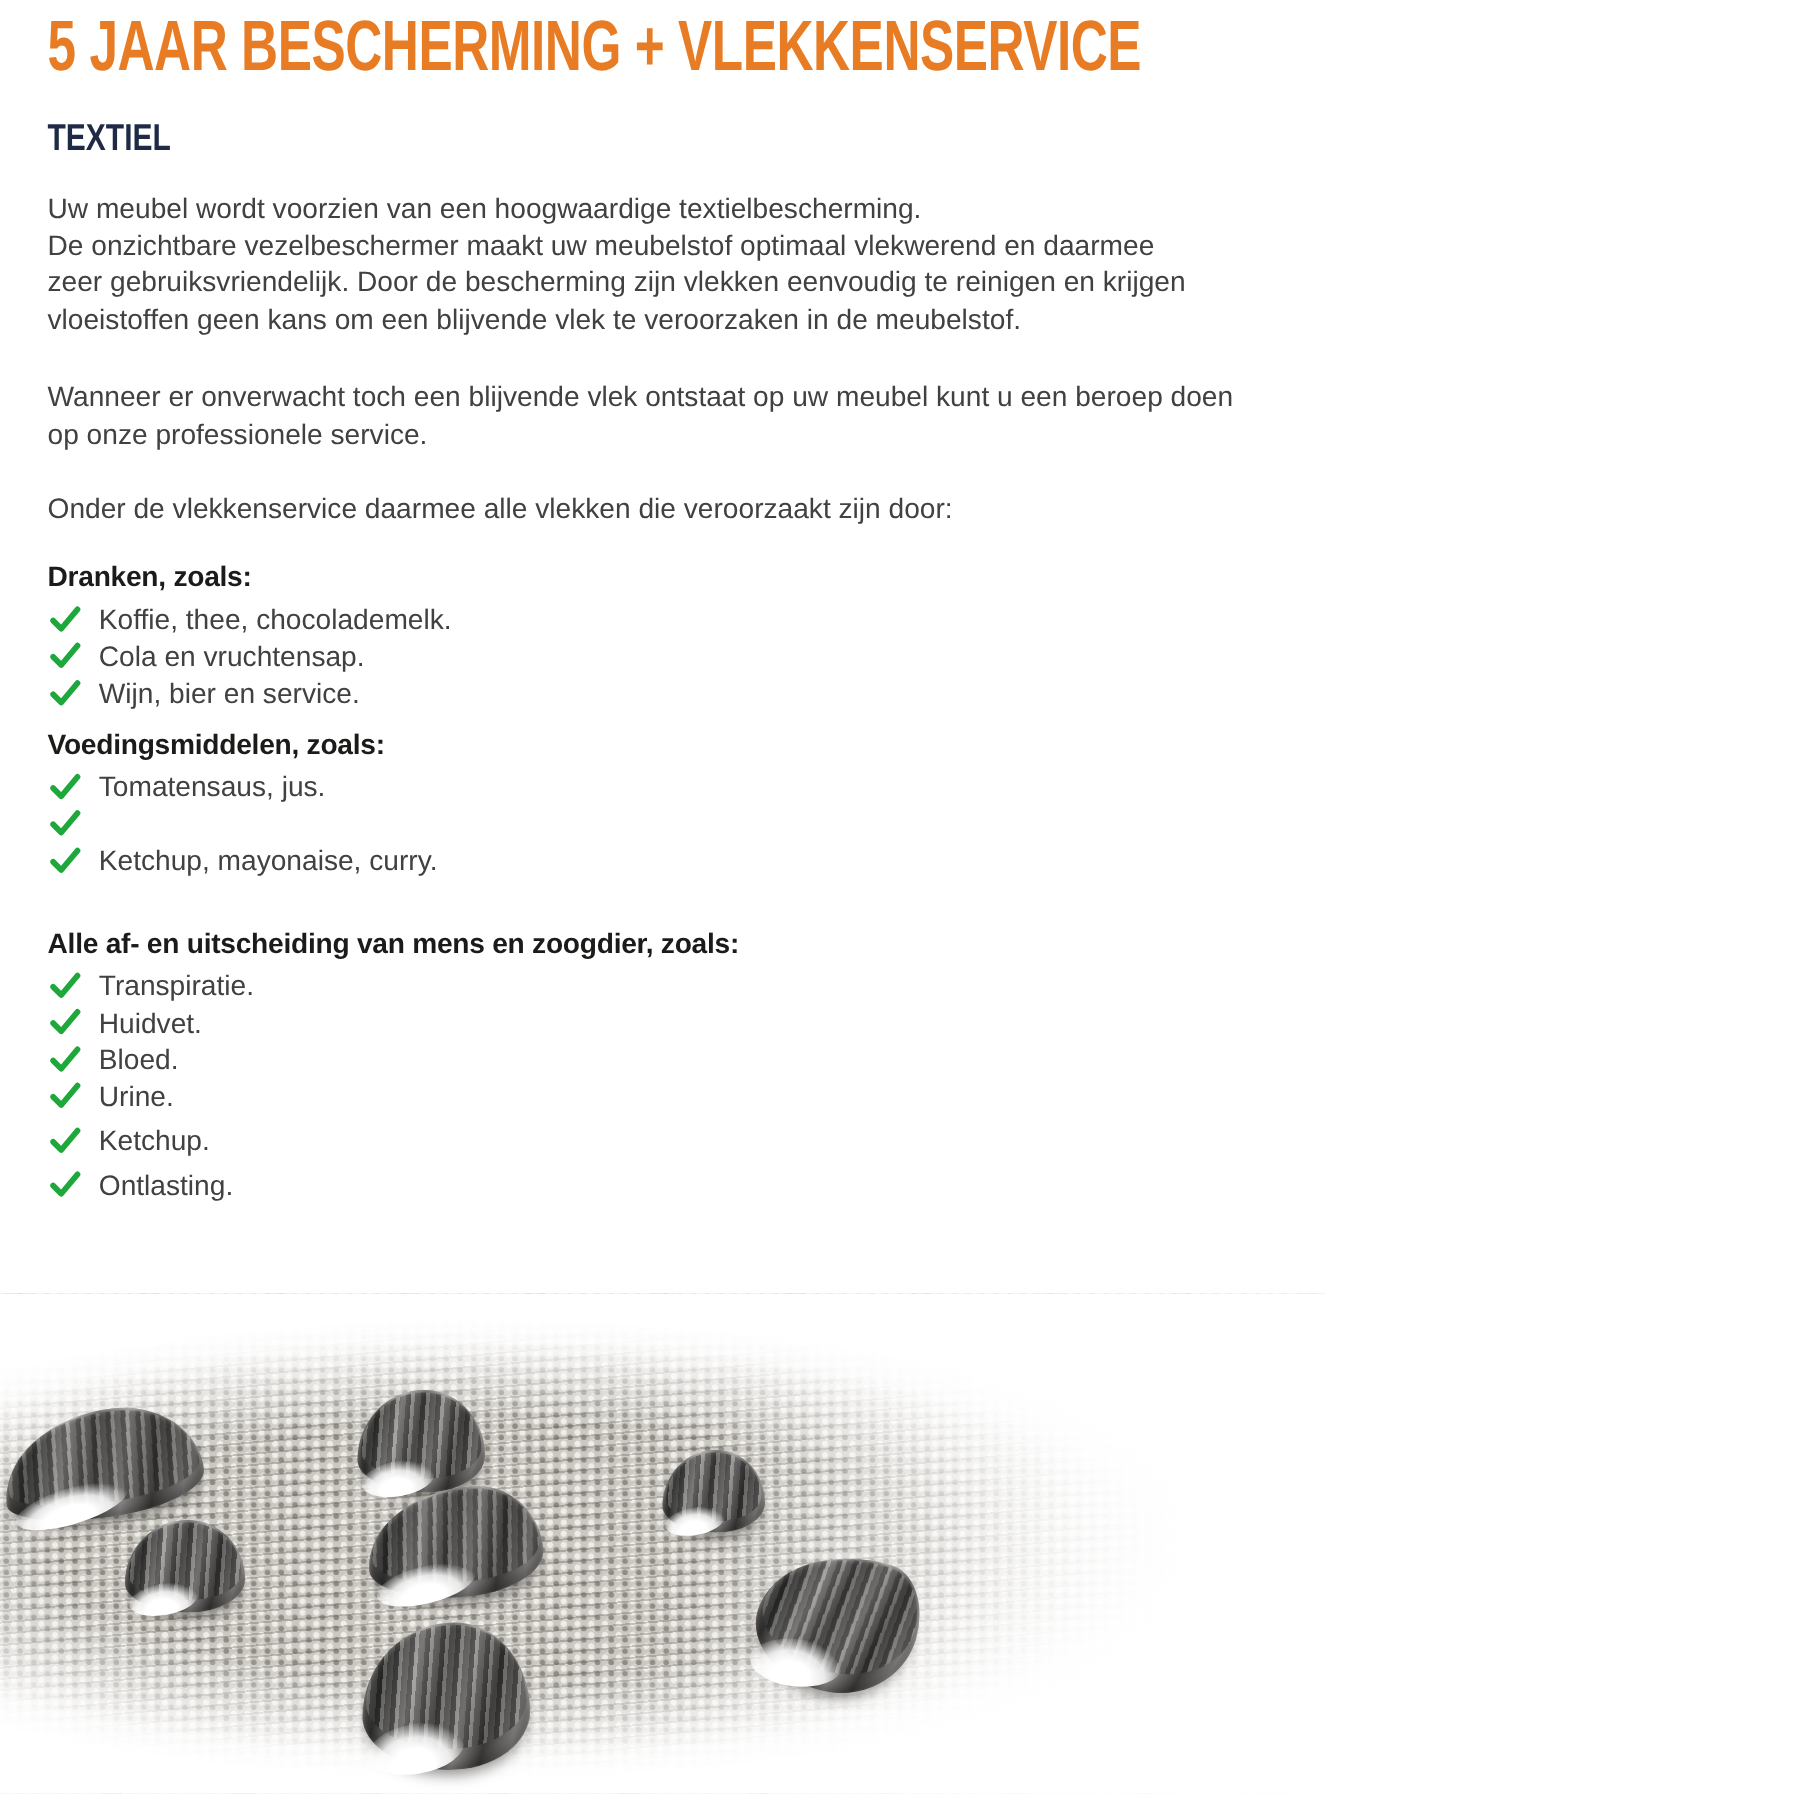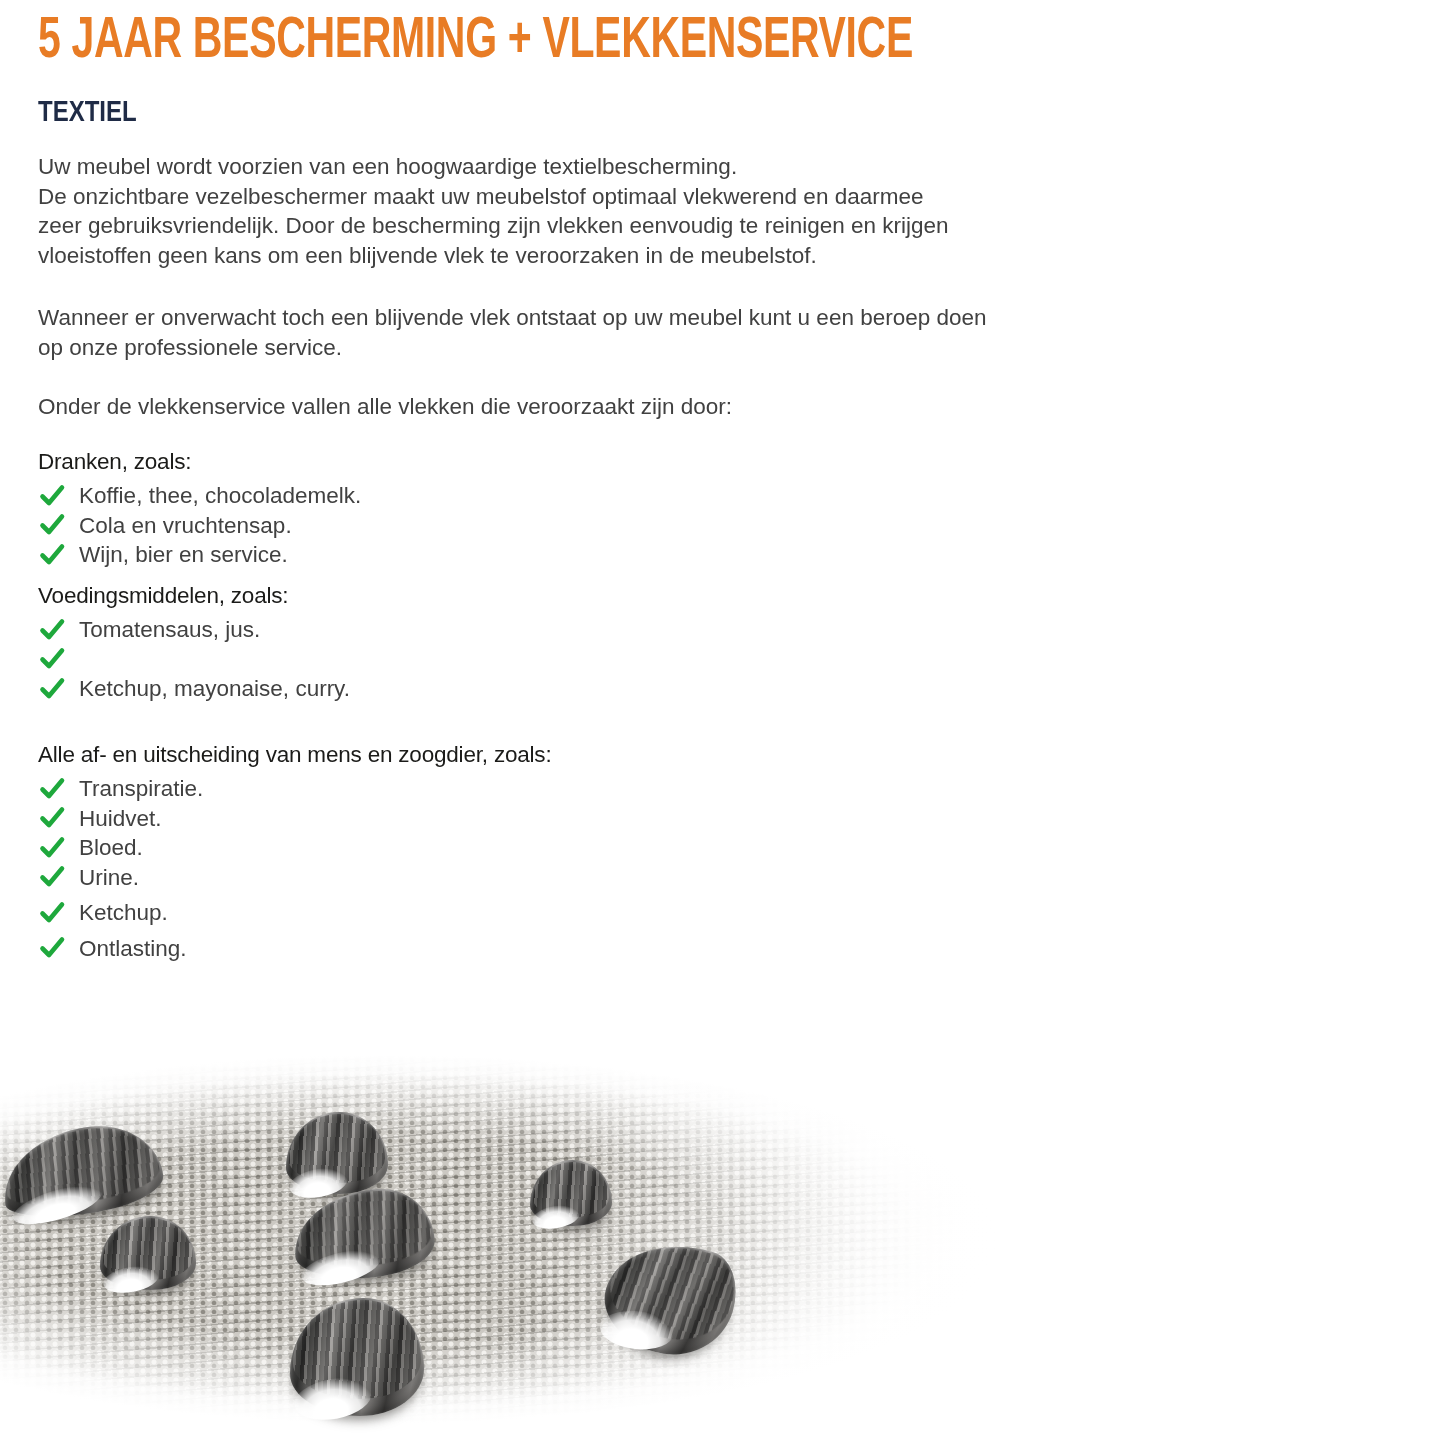--- a/index.html
+++ b/index.html
@@ -40,21 +40,21 @@
   .p1{ top:152px; }
   .p2{ top:303px; }
   .p3{ top:392px; }
 
   
   .sec{ position:absolute; left:38px; }
   .sec1{ top:448px; }
   .sec2{ top:582px; }
   .sec3{ top:741px; }
   .sec h3{
-    font-size:22.5px; font-weight:400; color:#1B1B19;
+    font-size:22.5px; font-weight:700; color:#1B1B19;
     line-height:28px; margin-bottom:5px;
     letter-spacing:-0.2px;
   }
   .item{
     display:flex; align-items:center;
     height:29.5px;
   }
   .sec3 .item:nth-child(n+6){ margin-top:6px; }
   .check{
     width:28px; height:28px; flex:0 0 28px;
@@ -149,21 +149,21 @@
 
   <h1 class="title">5 JAAR BESCHERMING + VLEKKENSERVICE</h1>
   <h2 class="subtitle">TEXTIEL</h2>
 
   <p class="body-par p1">Uw meubel wordt voorzien van een hoogwaardige textielbescherming.
 De onzichtbare vezelbeschermer maakt uw meubelstof optimaal vlekwerend en daarmee
 zeer gebruiksvriendelijk. Door de bescherming zijn vlekken eenvoudig te reinigen en krijgen
 vloeistoffen geen kans om een blijvende vlek te veroorzaken in de meubelstof.</p>
   <p class="body-par p2">Wanneer er onverwacht toch een blijvende vlek ontstaat op uw meubel kunt u een beroep doen
 op onze professionele service.</p>
-  <p class="body-par p3">Onder de vlekkenservice vallen alle vlekken die veroorzaakt zijn door:</p>
+  <p class="body-par p3">Onder de vlekkenservice daarmee alle vlekken die veroorzaakt zijn door:</p>
 
   <section class="sec sec1">
     <h3>Dranken, zoals:</h3>
     <div class="item">
       <svg class="check" viewBox="0 0 28 28">
           <path d="M4.5 15.5 L11 22 L24 6.5" fill="none" stroke="#1EA83C" stroke-width="4.6" stroke-linecap="round" stroke-linejoin="round"></path>
         </svg>
       <span class="item-label">Koffie, thee, chocolademelk.</span>
     </div>
     <div class="item">

